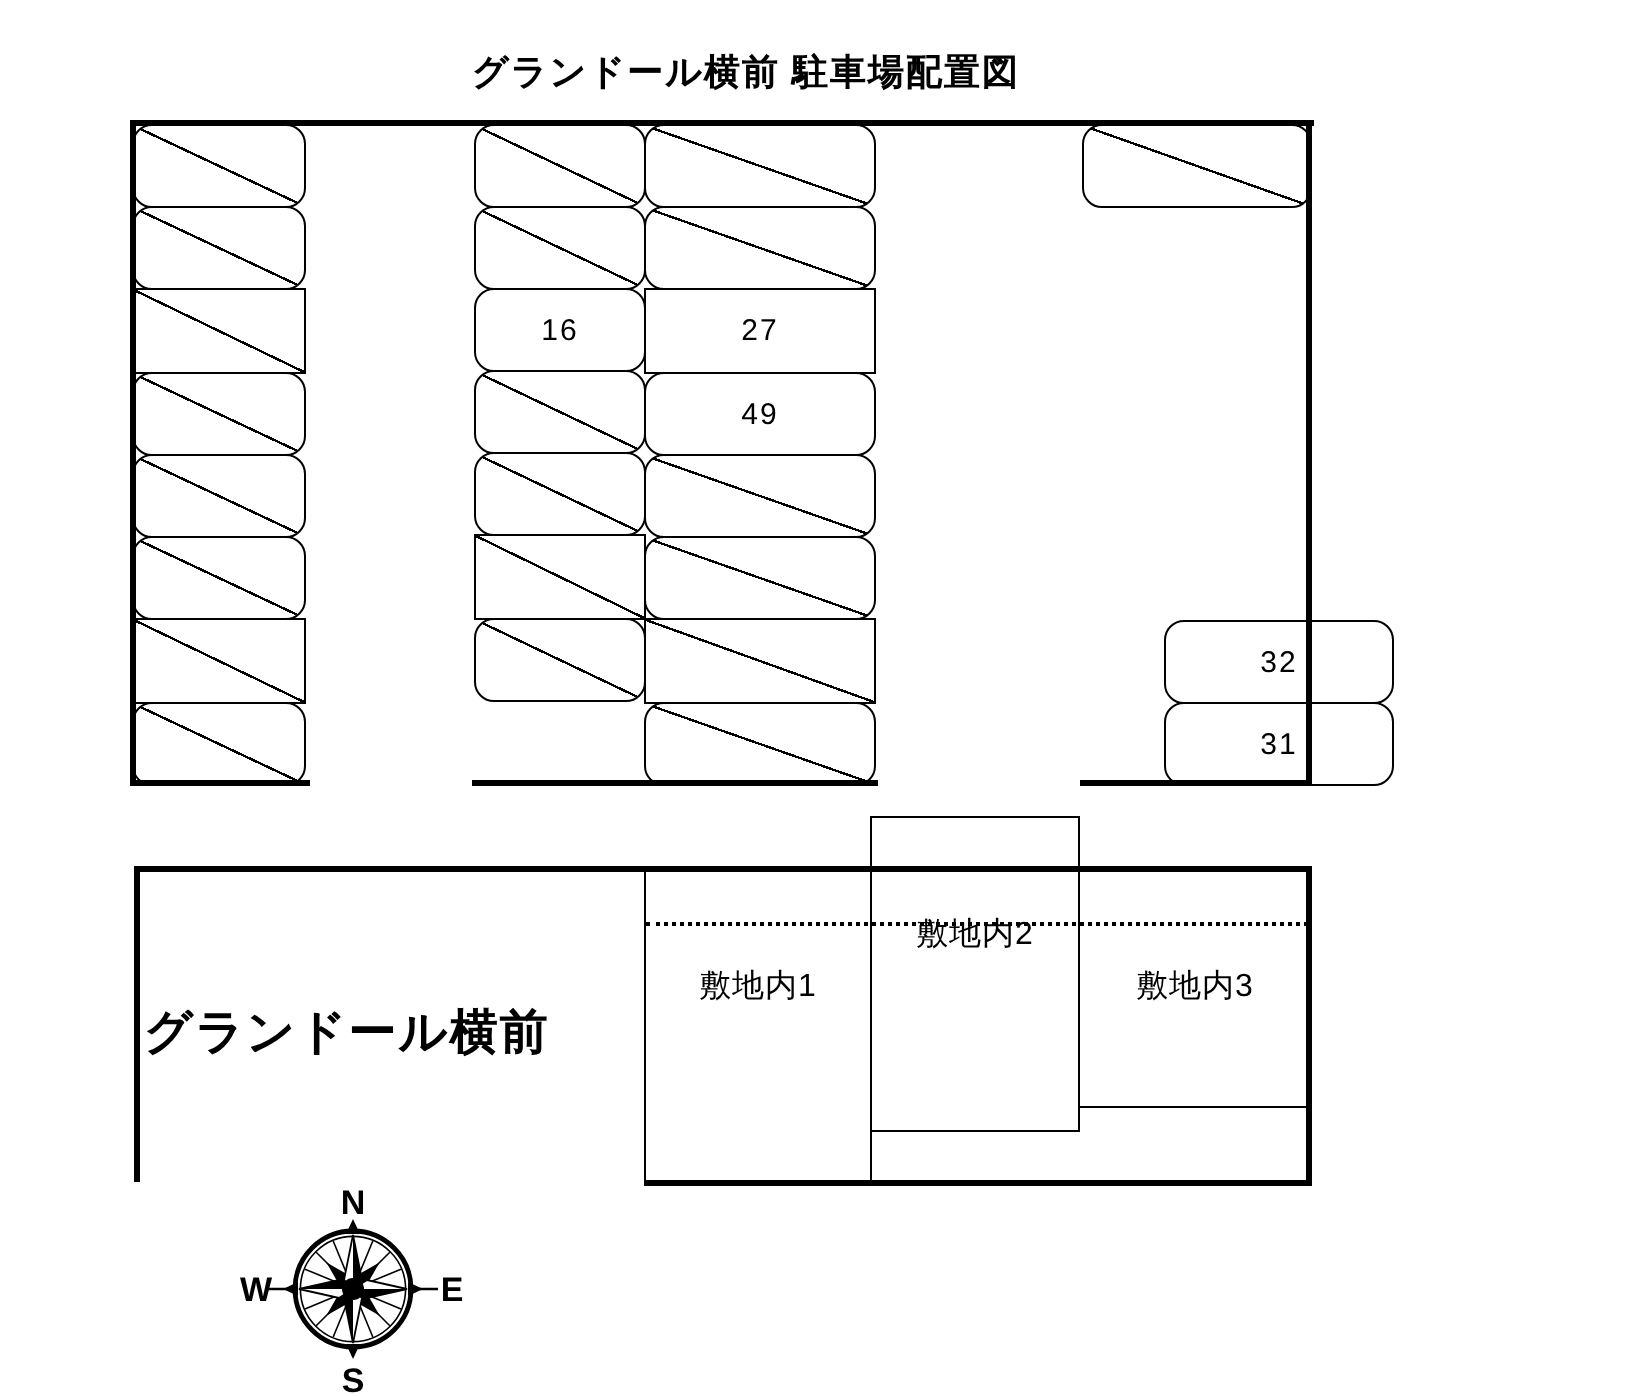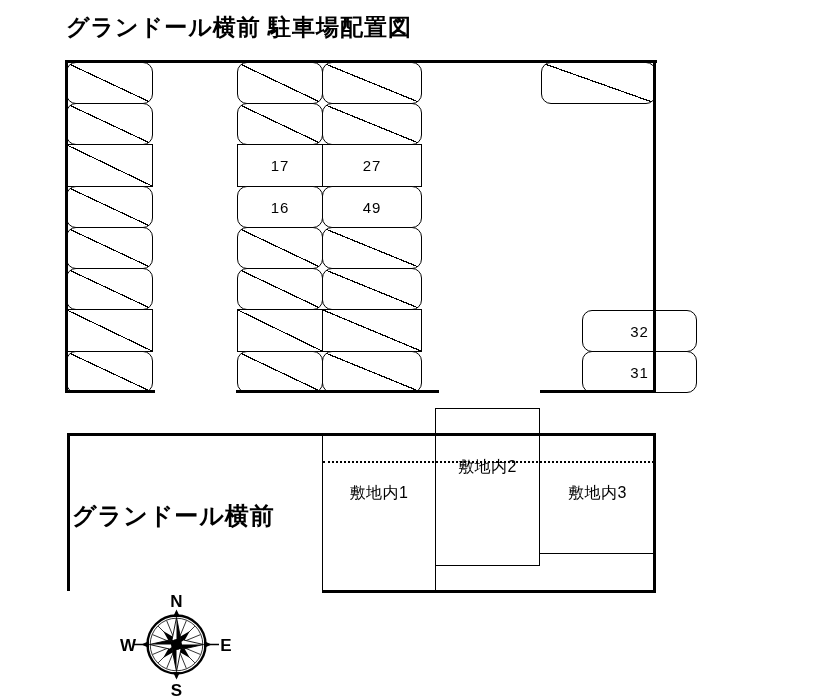--- a/index.html
+++ b/index.html
@@ -1,19 +1,19 @@
 <!DOCTYPE html>
 <html><head>
 <meta charset="utf-8">
 <style>
   html,body{margin:0;padding:0;background:#fff;}
   .page{position:relative;width:818px;height:698px;background:#fff;overflow:hidden;
         font-family:"Liberation Sans","DejaVu Sans",sans-serif;color:#000;}
-  .title{position:absolute;left:66px;top:12px;width:590px;margin:0;
-         font-size:23px;font-weight:600;letter-spacing:1px;white-space:nowrap;}
+  .title{position:absolute;left:66px;top:12px;width:590px;margin:12px;text-align:center;
+         font-size:18px;font-weight:600;letter-spacing:1px;white-space:nowrap;}
   
   .col{position:absolute;}
   .cell{box-sizing:border-box;border:1px solid #000;width:100%;position:relative;background:#fff;}
   .cell + .cell{margin-top:-1px;}
   .h42{height:42px;border-radius:10px;} .h43{height:43px;}
   .crossed{background-image:linear-gradient(to top right,
       transparent calc(50% - 0.6px), #000 calc(50% - 0.6px),
       #000 calc(50% + 0.6px), transparent calc(50% + 0.6px));}
   .num{text-align:center;font-size:15px;line-height:41px;letter-spacing:1px;}
   
@@ -40,29 +40,28 @@
     <div class="cell h42 crossed"></div>
     <div class="cell h42 crossed"></div>
     <div class="cell h42 crossed"></div>
     <div class="cell h43 crossed"></div>
     <div class="cell h42 crossed"></div>
   </div>
 
   <div class="col" style="left:237px;top:62px;width:86px;">
     <div class="cell h42 crossed"></div>
     <div class="cell h42 crossed"></div>
-    <div class="cell h43 num">17</div>
     <div class="cell h42 num">16</div>
     <div class="cell h42 crossed"></div>
     <div class="cell h42 crossed"></div>
     <div class="cell h43 crossed"></div>
     <div class="cell h42 crossed"></div>
   </div>
 
-  <div class="col" style="left:322px;top:62px;width:100px;">
+  <div class="col" style="left:322px;top:62px;width:116px;">
     <div class="cell h42 crossed"></div>
     <div class="cell h42 crossed"></div>
     <div class="cell h43 num">27</div>
     <div class="cell h42 num">49</div>
     <div class="cell h42 crossed"></div>
     <div class="cell h42 crossed"></div>
     <div class="cell h43 crossed"></div>
     <div class="cell h42 crossed"></div>
   </div>
 

